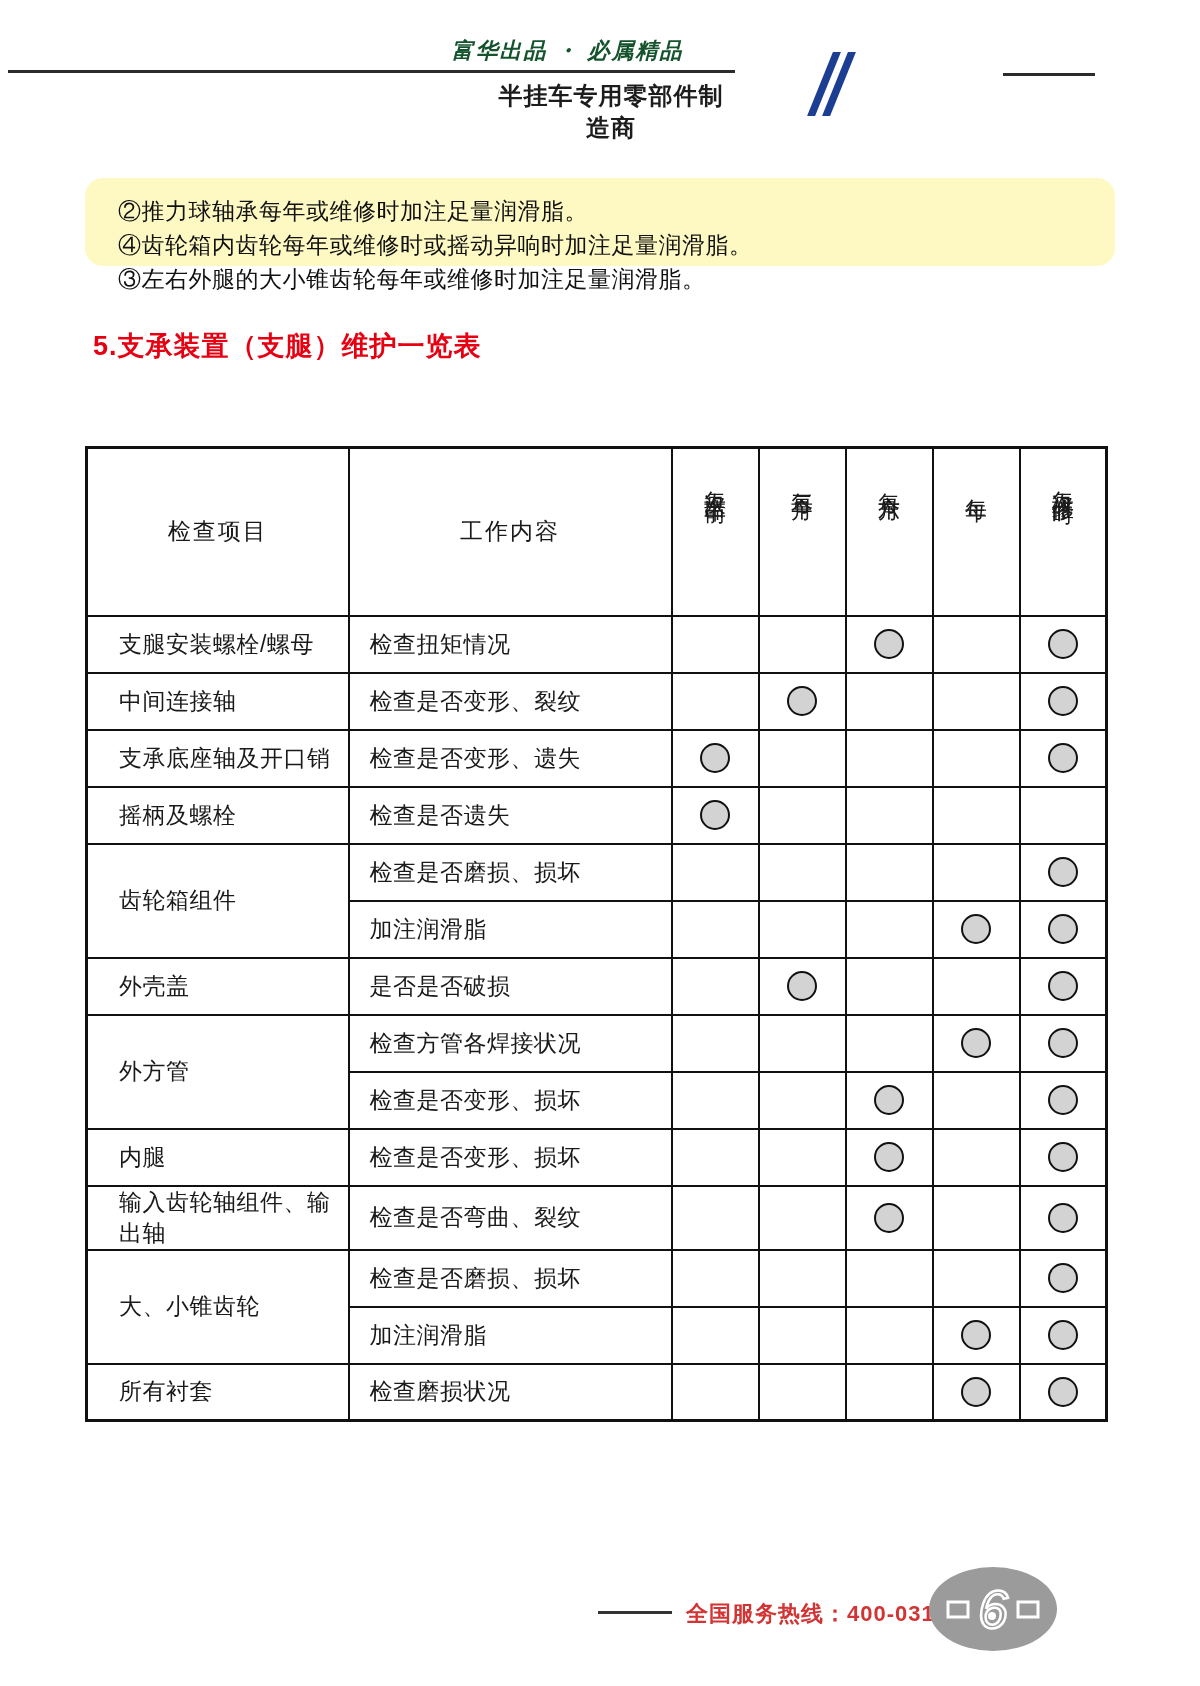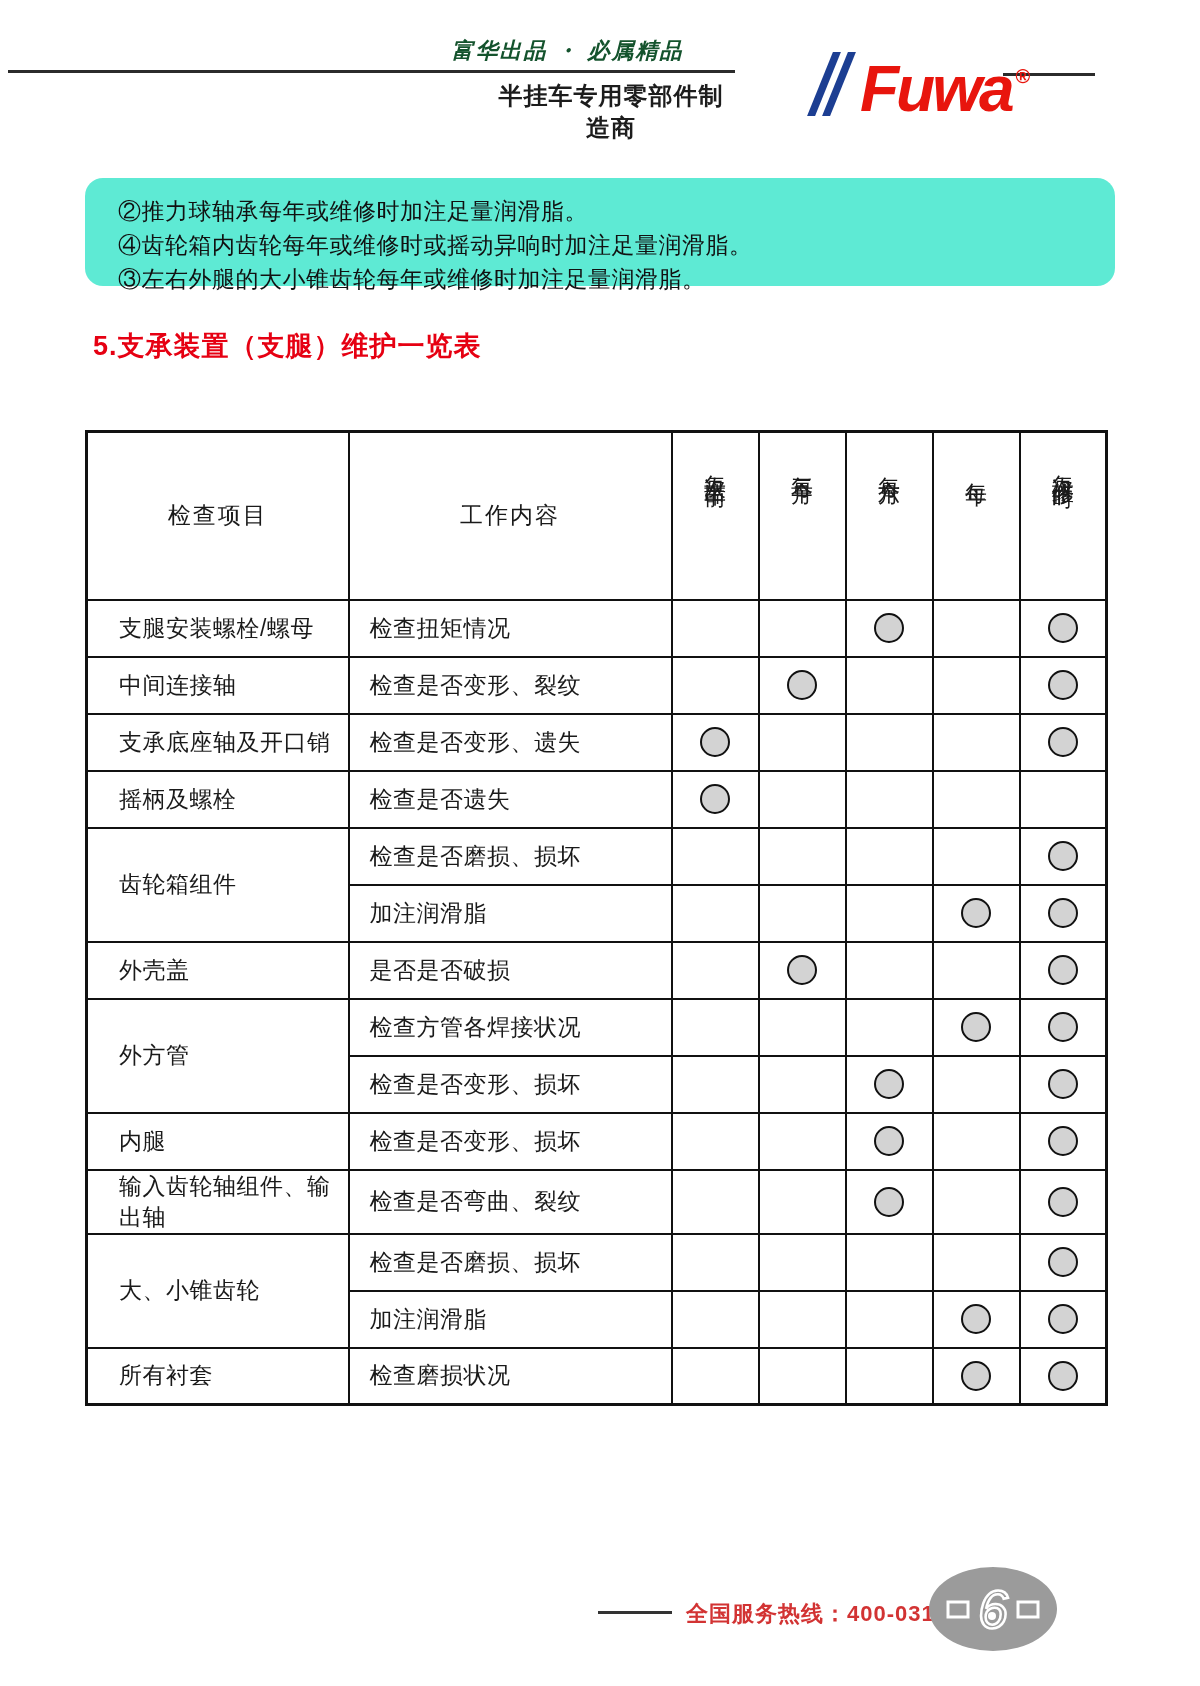--- a/index.html
+++ b/index.html
@@ -24,33 +24,33 @@
   .logo-stripes { display:flex; margin-top:10px; margin-right:10px; }
   .logo-stripe { width:8px; height:64px; background:#1c3e92; transform:skewX(-22deg); margin-right:7px; }
   .logo-text {
     font-size:64px; line-height:68px; font-weight:bold; font-style:italic;
     color:#e8150d; letter-spacing:-3px;
   }
   .logo-reg { font-size:20px; color:#e8150d; font-weight:bold; vertical-align:28px; margin-left:4px; font-style:normal; }
 
   
   .note-box {
-    position:absolute; left:85px; top:178px; width:1030px; height:108px;
-    background:#5eead4; border-radius:18px; padding:16px 0 0 33px;
+    position:absolute; left:85px; top:178px; width:1030px; height:88px;
+    background:#fef9c3; border-radius:18px; padding:16px 0 0 33px;
   }
   .note-line { font-size:23px; line-height:34px; color:#111; letter-spacing:0.5px; }
 
   
   .section-title {
     position:absolute; left:93px; top:328px;
     font-size:27px; font-weight:bold; color:#e60012; letter-spacing:1px;
   }
 
   
-  .tbl-wrap { position:absolute; left:85px; top:430px;border-radius:24px; }
+  .tbl-wrap { position:absolute; left:85px; top:446px;border-radius:24px; }
   table.maint { border-collapse:collapse; table-layout:fixed; }
   table.maint { border:3px solid #111; }
   table.maint th, table.maint td { border:2px solid #111; background:#fff; }
   table.maint th { font-weight:normal; }
   col.c-item { width:262px; }
   col.c-work { width:323px; }
   col.c-freq { width:87px; }
   tr.hdr-row { height:168px; }
   tr.data-row { height:57px; }
   .th-label { text-align:center; font-size:23px; letter-spacing:2px; }
@@ -85,21 +85,20 @@
   <div class="hdr-slogan">富华出品 ・ 必属精品</div>
   <div class="hdr-line-main"></div>
   <div class="hdr-subtitle">半挂车专用零部件制造商</div>
   <div class="hdr-line-right"></div>
 
   <div class="logo">
     <div class="logo-stripes">
       <div class="logo-stripe"></div>
       <div class="logo-stripe"></div>
     </div>
-    <div class="logo-text"><span>Fuwa</span><span class="logo-reg">®</span></div>
   </div>
 
   <div class="note-box">
       <div class="note-line">②推力球轴承每年或维修时加注足量润滑脂。</div>
       <div class="note-line">④齿轮箱内齿轮每年或维修时或摇动异响时加注足量润滑脂。</div>
       <div class="note-line">③左右外腿的大小锥齿轮每年或维修时加注足量润滑脂。</div>
     </div>
 
   <div class="section-title">5.支承装置（支腿）维护一览表</div>
 

